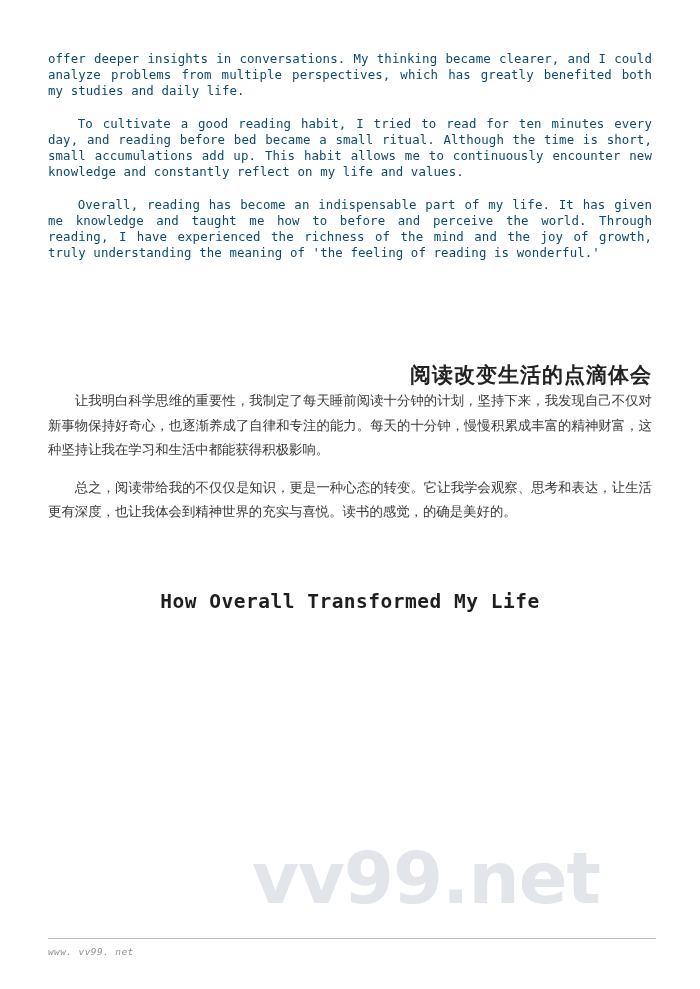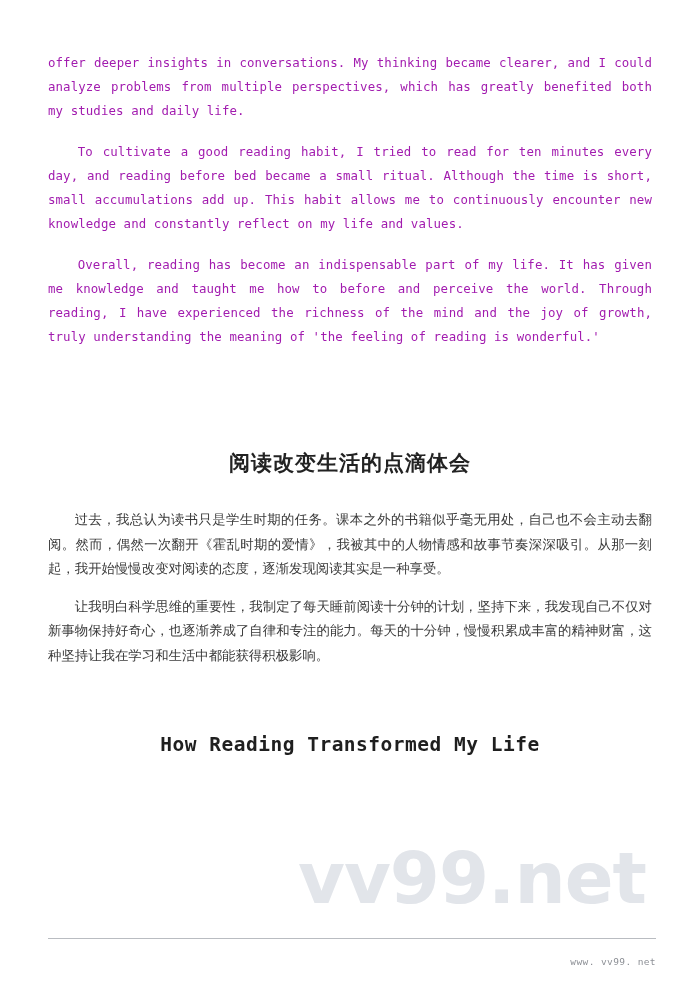--- a/index.html
+++ b/index.html
@@ -28,47 +28,46 @@
     left: 252px;
     top: 836px;
     font-family: "DejaVu Sans", sans-serif;
     font-weight: bold;
     font-size: 72px;
     letter-spacing: -1px;
     color: #e2e5ea;
     z-index: 1;
     white-space: nowrap;
     user-select: none;
-    margin-left: 46px;
   }
 
   
   .en-para {
     font-family: "DejaVu Sans Mono", "Liberation Mono", monospace;
     font-size: 12.4px;
-    line-height: 24px;
-    color: #a21caf;
+    line-height: 16px;
+    color: #0c4a6e;
     text-align: justify;
     margin: 0 0 17px 0;
     letter-spacing: 0.1px;
   }
   .en-para.indent {
     text-indent: 2.4em;
   }
   .en-first {
     margin-top: 51px;
   }
 
   
   .cn-heading {
     font-family: "DejaVu Sans", sans-serif;
     font-weight: bold;
     font-size: 21px;
     color: #222222;
-    text-align: center;
+    text-align: right;
     margin: 0;
     padding-top: 83px;
     letter-spacing: 1px;
   }
 
   
   .cn-para {
     font-family: "DejaVu Serif", "Liberation Serif", serif;
     font-size: 13.4px;
     line-height: 24.5px;
@@ -100,23 +99,23 @@
     right: 44px;
     top: 938px;
     z-index: 3;
   }
   .footer-rule {
     height: 1px;
     background: #b9bcc1;
     width: 100%;
   }
   .footer-url {
-    margin-top: 17px;
-    text-align: right;
+    margin-top: 7px;
     font-family: "DejaVu Sans Mono", "Liberation Mono", monospace;
+    font-style: italic;
     font-size: 9.5px;
     color: #8d9096;
     letter-spacing: 0.4px;
   }
 </style>
 </head>
 <body>
 
 <div class="page">
 
@@ -126,26 +125,26 @@
 
     <section>
       <p class="en-para en-first">offer deeper insights in conversations. My thinking became clearer, and I could analyze problems from multiple perspectives, which has greatly benefited both my studies and daily life.</p>
       <p class="en-para indent">To cultivate a good reading habit, I tried to read for ten minutes every day, and reading before bed became a small ritual. Although the time is short, small accumulations add up. This habit allows me to continuously encounter new knowledge and constantly reflect on my life and values.</p>
       <p class="en-para indent">Overall, reading has become an indispensable part of my life. It has given me knowledge and taught me how to before and perceive the world. Through reading, I have experienced the richness of the mind and the joy of growth, truly understanding the meaning of 'the feeling of reading is wonderful.'</p>
     </section>
 
     <section>
       <h2 class="cn-heading">阅读改变生活的点滴体会</h2>
 
-      <p class="cn-para cn-first">过去，我总认为读书只是学生时期的任务。课本之外的书籍似乎毫无用处，自己也不会主动去翻阅。然而，偶然一次翻开《霍乱时期的爱情》，我被其中的人物情感和故事节奏深深吸引。从那一刻起，我开始慢慢改变对阅读的态度，逐渐发现阅读其实是一种享受。</p>
       <p class="cn-para">让我明白科学思维的重要性，我制定了每天睡前阅读十分钟的计划，坚持下来，我发现自己不仅对新事物保持好奇心，也逐渐养成了自律和专注的能力。每天的十分钟，慢慢积累成丰富的精神财富，这种坚持让我在学习和生活中都能获得积极影响。</p>
+      <p class="cn-para">总之，阅读带给我的不仅仅是知识，更是一种心态的转变。它让我学会观察、思考和表达，让生活更有深度，也让我体会到精神世界的充实与喜悦。读书的感觉，的确是美好的。</p>
     </section>
 
     <section>
-      <h2 class="en-heading">How Reading Transformed My Life</h2>
+      <h2 class="en-heading">How Overall Transformed My Life</h2>
 
     </section>
 
   </div>
 
   <div class="footer">
     <div class="footer-rule"></div>
     <div class="footer-url">www. vv99. net</div>
   </div>
 

